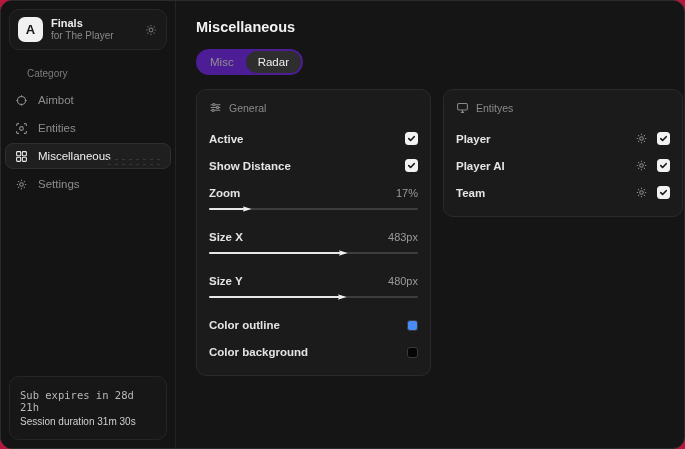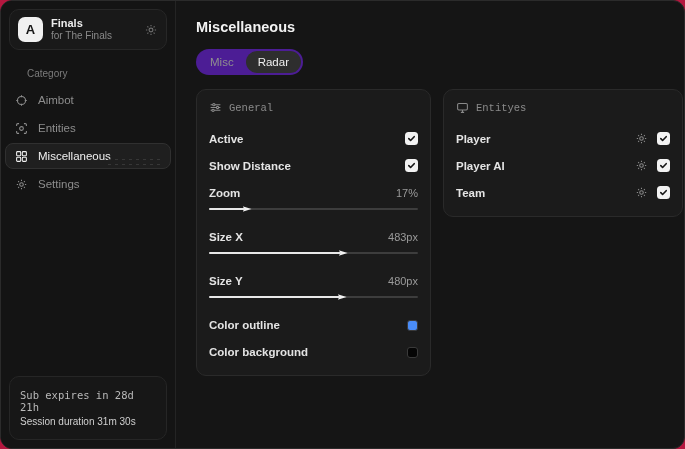--- a/index.html
+++ b/index.html
@@ -49,21 +49,21 @@
   .main { flex:1; padding:18px 14px 14px 20px; }
   .page-title { color:#f2f2f2; font-size:14.5px; font-weight:bold; margin-bottom:14px; }
   .tabs { display:inline-flex; background:#4c1d95; border-radius:999px; padding:2px; margin-bottom:14px; }
   .tab { font-size:11.5px; color:#8f8f8f; padding:5px 12px; border-radius:999px; cursor:pointer; }
   .tab.active { background:#2e2e2e; color:#efefef; }
   .panels { display:flex; gap:12px; align-items:flex-start; }
   .card { background:#1b1b1b; border:1px solid #2a2a2a; border-radius:10px; padding:11px 12px; }
   .card.general { width:235px; }
   .card.entities { width:240px; }
   .card-header { display:flex; align-items:center; gap:7px; color:#8a8a8a; margin-bottom:10px; }
-  .card-header-label { font-family:Liberation Mono, monospace; font-size:10.5px; }
+  .card-header-label { font-family:Liberation Sans, sans-serif; font-size:10.5px; }
   .row { display:flex; align-items:flex-end; justify-content:space-between; min-height:21px; margin:6px 0; }
   .row-label { color:#e4e4e4; font-size:11.5px; font-weight:bold; }
   .row-value { color:#9a9a9a; font-size:11px; }
   .checkbox {
     width:13px; height:13px; background:#f2f2f2; border-radius:3.5px;
     display:flex; align-items:center; justify-content:center; cursor:pointer;
   }
   .slider { position:relative; height:8px; margin:2px 0 9px 0; cursor:pointer; }
   .slider-track { position:absolute; left:0; right:0; top:3px; height:2px; background:#3d3d3d; border-radius:2px; }
   .slider-fill { position:absolute; left:0; top:3px; height:2px; background:#e8e8e8; border-radius:2px; }
@@ -79,21 +79,21 @@
 <body>
 
 <div class="window">
 
   <div class="sidebar">
 
     <div class="side-header">
       <div class="avatar">A</div>
       <div class="side-header-text">
         <span class="app-title">Finals</span>
-        <span class="app-subtitle">for The Finals</span>
+        <span class="app-subtitle">for The Player</span>
       </div>
       <span class="icon hdr-gear">
         <svg width="14" height="14" viewBox="0 0 16 16" fill="none" stroke="currentColor" stroke-width="1.3">
           <circle cx="8" cy="8" r="2.2"></circle>
           <path d="M8 2.2v1.6M8 12.2v1.6M2.2 8h1.6M12.2 8h1.6M3.9 3.9l1.1 1.1M11 11l1.1 1.1M12.1 3.9L11 5M5 11l-1.1 1.1"></path>
         </svg>
       </span>
     </div>
 
     <div class="category-label">Category</div>

